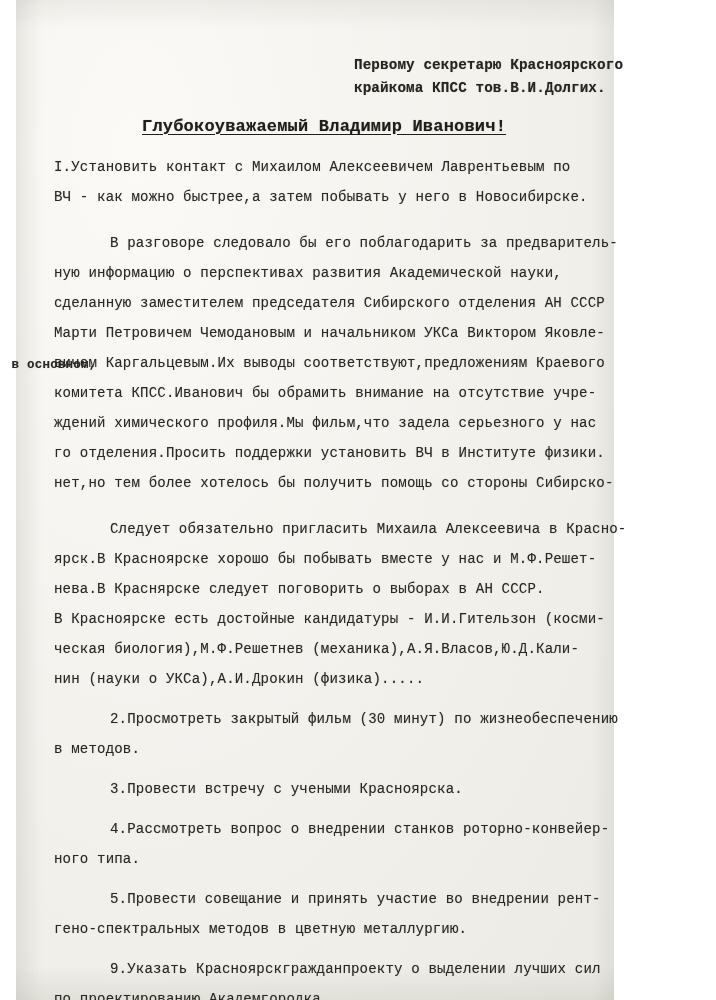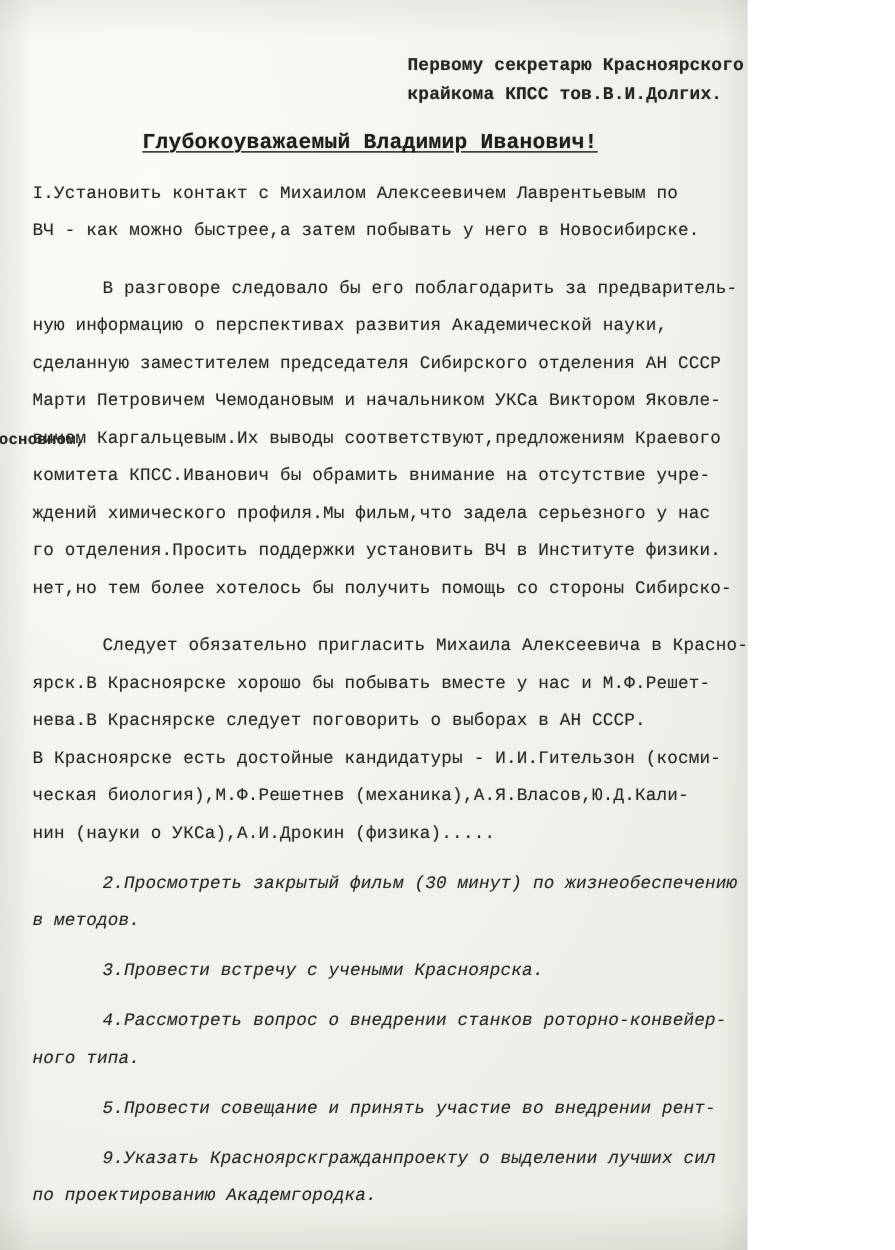--- a/index.html
+++ b/index.html
@@ -14,21 +14,22 @@
     font-family: "Liberation Mono", "DejaVu Sans Mono", monospace;
   }
   .page {
     position: relative;
     width: 598px;
     height: 1000px;
     background: #f3f2ee;
     background-image:
       radial-gradient(ellipse at 20% 15%, #fbfaf7 0%, #f2f1ec 55%, #ebeae4 100%);
     box-sizing: border-box;
-    padding: 0;
+    padding: 12px;
+    margin-left: 16px;
   }
   
   .page::after {
     content: "";
     position: absolute;
     inset: 0;
     pointer-events: none;
     background:
       linear-gradient(90deg, rgba(120,120,110,0.13) 0px, rgba(255,255,255,0) 26px),
       linear-gradient(270deg, rgba(120,120,110,0.10) 0px, rgba(255,255,255,0) 22px),
@@ -72,21 +73,21 @@
     color: #2a2923;
     letter-spacing: 0.15px;
     text-shadow: 0 0 1px rgba(45,45,40,0.35);
   }
   .para .ln {
     display: block;
     white-space: nowrap;
   }
   .para .ln.ind { text-indent: 56px; }
 
-  .para-tight { margin-top: 10px; font-style: italic; }
+  .para-tight { margin-top: 10px; }
 
   .ins {
     position: relative;
     display: inline-block;
   }
   .ins .over {
     position: absolute;
     left: 50%;
     transform: translateX(-50%);
     top: -17px;
@@ -148,20 +149,21 @@
       <span class="ln ind">3.Провести встречу с учеными Красноярска.</span>
     </div>
 
     <div class="para para-tight">
       <span class="ln ind">4.Рассмотреть вопрос о внедрении станков роторно-конвейер-</span>
       <span class="ln">ного типа.</span>
     </div>
 
     <div class="para para-tight">
       <span class="ln ind">5.Провести совещание и принять участие во внедрении рент-</span>
+      <span class="ln">гено-спектральных методов в цветную металлургию.</span>
     </div>
 
     <div class="para para-tight">
       <span class="ln ind">9.Указать Красноярскгражданпроекту о выделении лучших сил</span>
       <span class="ln">по проектированию Академгородка.</span>
     </div>
 
   </div>
 </div>
 

